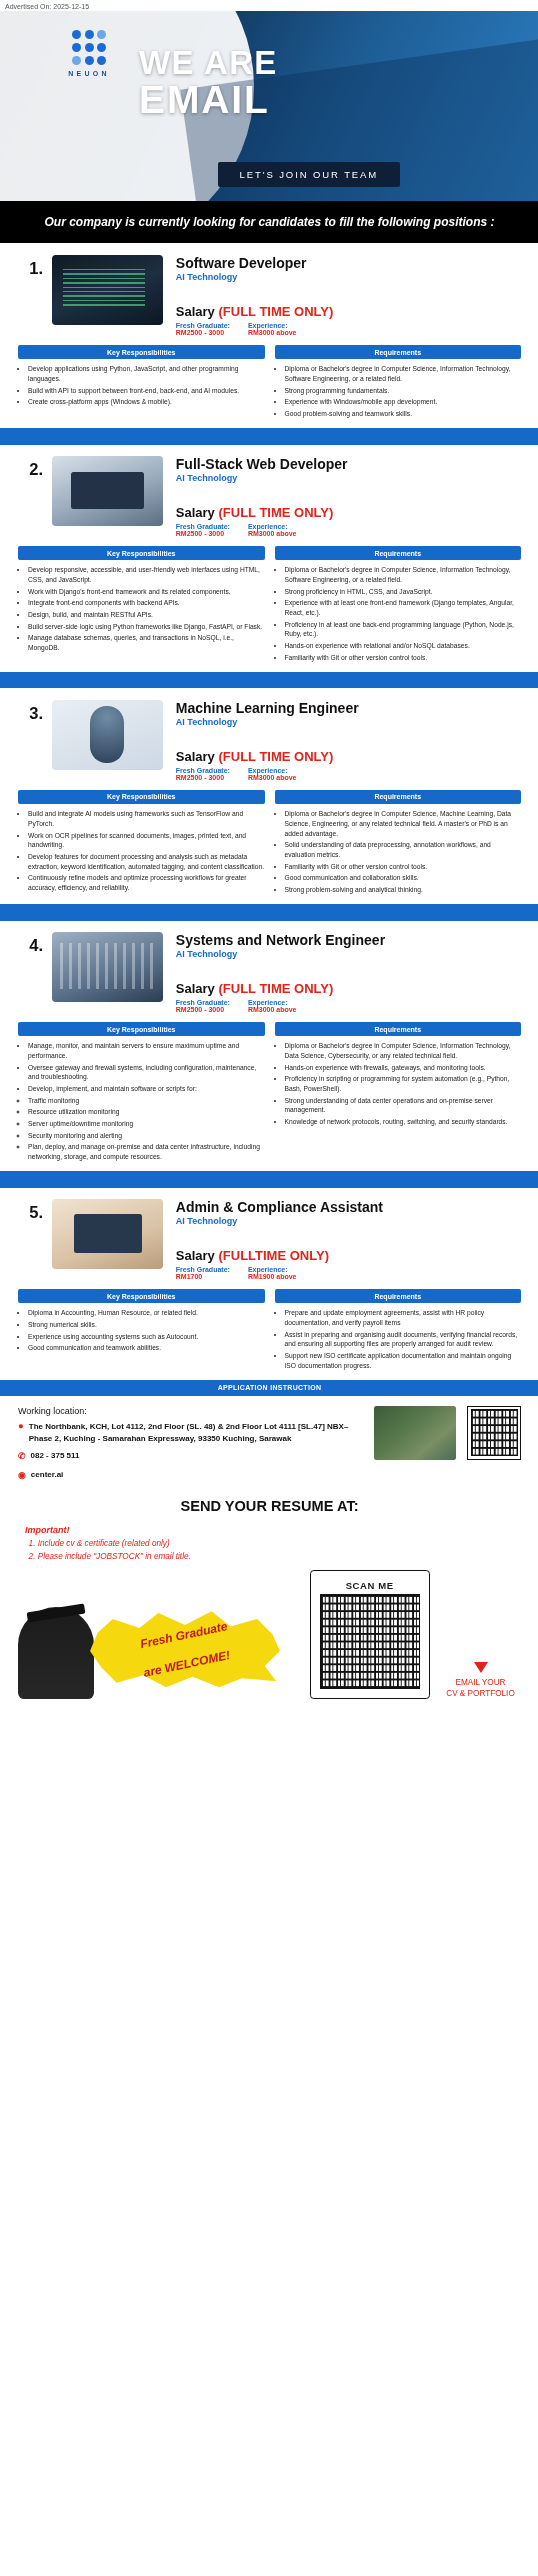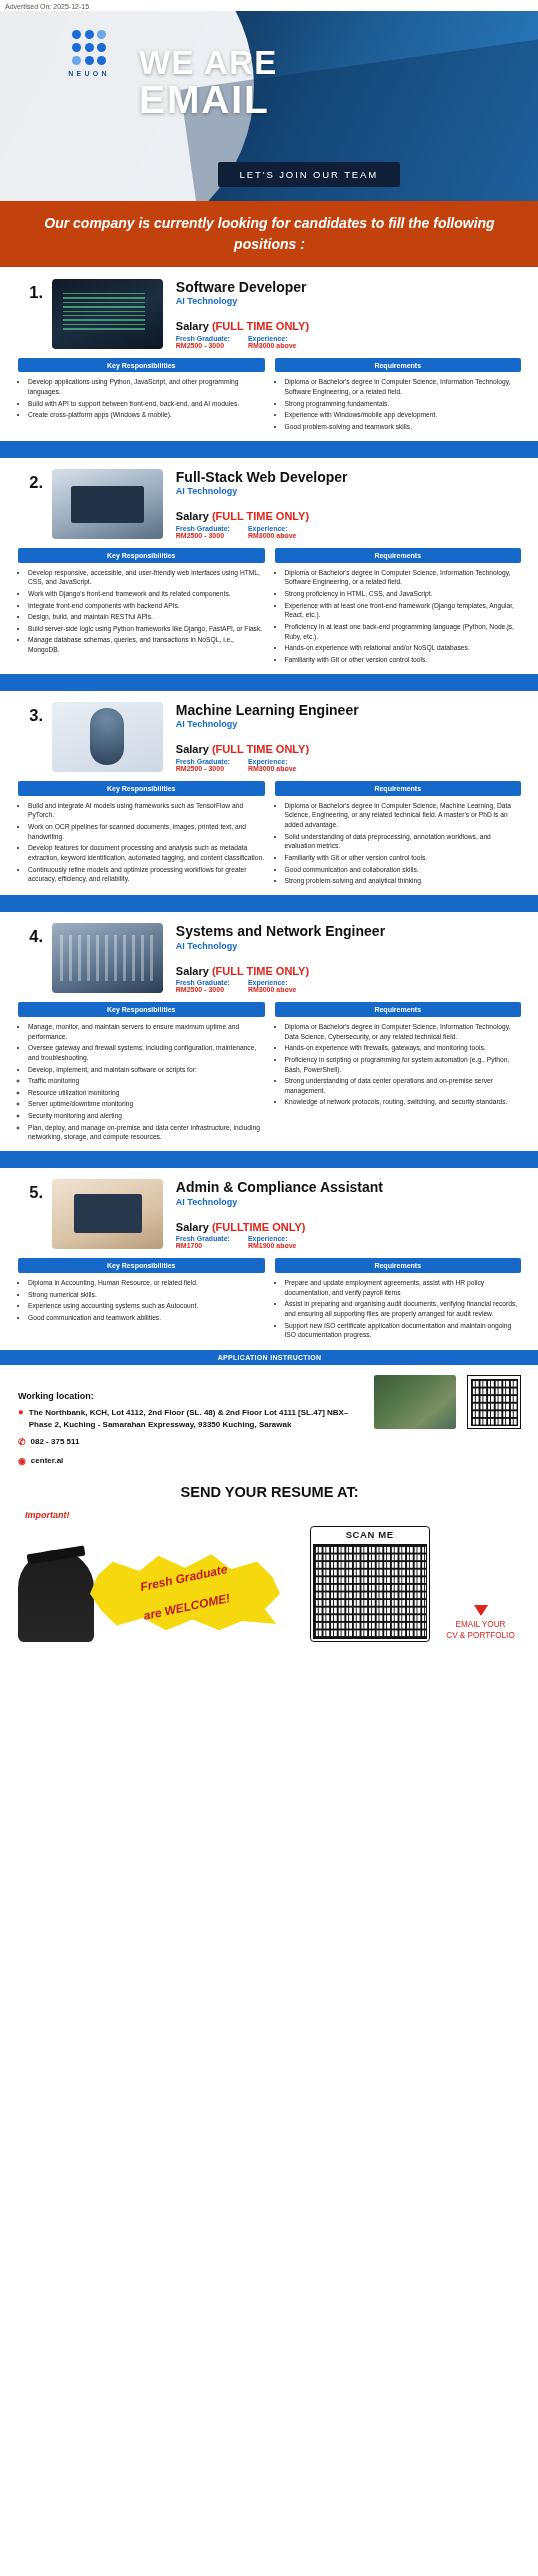--- a/index.html
+++ b/index.html
@@ -59,25 +59,25 @@
   .hero-title .l2{ display:block; font-size:39px; letter-spacing:1.9px;}
   .hero-sub{
     position:absolute; left:190px; top:151px;
     background:#0f1f38; color:#fff;
     font-size:9.5px; letter-spacing:1.9px;
     padding:7px 21.6px; border-radius:1.9px;
   }
 
   
   .intro{
-    background:#c2410c;
+    background:#000000;
     color:#ffffff;
     text-align:center;
     padding:11.4px 25px 12.7px 25px;
-    font-size:14px;
+    font-size:12px;
     font-style:italic;
     font-weight:bold;
     line-height:1.5;
   }
 
   
   .job{
     padding: 11.4px 18px 7.6px 18px;
     background:#ffffff;
   }
@@ -105,21 +105,21 @@
      background: radial-gradient(circle at 50% 20%, #6f8ba5, #2c4158); }
   .ph4{ background: linear-gradient(160deg,#9fb0c2 0%, #59708a 60%, #2b3c52 100%); }
   .ph4::after{ content:""; position:absolute; left:7.6px; top:11.4px; width:95px;height:46px;
      background: repeating-linear-gradient(to right, rgba(255,255,255,.35) 0 3.2px, transparent 3.2px 9px);}
   .ph5{ background: linear-gradient(160deg,#f0e3d2 0%, #d9c2a5 60%, #b99d7c 100%); }
   .ph5::after{ content:""; position:absolute; left:21.6px; top:15px; width:68px;height:39px; background:#27384d; border-radius:2.5px;}
 
   .job-info{ flex:1; padding-left:3.8px; }
   .job-title{ font-size:14px; font-weight:bold; color:#111; line-height:1.15; }
   .job-company{ font-size:9px; font-weight:bold; color:#1669c9; margin-top:1.3px; }
-  .salary-line{ margin-top:14px; font-size:11px; font-weight:bold; color:#111; }
+  .salary-line{ margin-top:22px; font-size:13px; font-weight:bold; color:#111; }
   .salary-line .type{ color:#e0241b; }
   .sal-cols{ display:flex; gap:18px; margin-top:2.5px; font-size:7px; }
   .sal-col .lbl{ color:#1669c9; font-weight:bold; }
   .sal-col .val{ color:#e0241b; font-weight:bold; }
 
   .cols{ display:flex; gap:10px; margin-top:9px; }
   .col{ flex:1; }
   .col-head{
     background:#1669c9; color:#fff; text-align:center;
     font-size:7px; font-weight:bold; padding:3.8px 2.5px; border-radius:1.9px;
@@ -134,21 +134,21 @@
 
   
   .app-inst{
     background:#1669c9; color:#fff; text-align:center;
     font-size:7px; font-weight:bold; padding:4.4px; letter-spacing:0.3px;
   }
 
   
   .loc{ padding:10px 18px 6.3px 18px; display:flex; gap:11.4px; }
   .loc-left{ flex:1; }
-  .loc-title{ font-size:9px; font-weight:bold; color:#111;margin-top:16px; }
+  .loc-title{ font-size:9px; font-weight:normal; color:#111; }
   .loc-row{ display:flex; gap:5px; margin-top:5.7px; font-size:8px; font-weight:bold; color:#111; line-height:1.45; }
   .pin{ color:#e0241b; font-size:9.5px; line-height:1.1; }
   .ph-ic{ color:#e0241b; font-size:9px; }
   .loc-map{ width:82px; height:54px; border-radius:2.5px; background:
       linear-gradient(140deg,#3c5a3a 0%,#57784c 40%,#7a8f63 70%,#4a6b55 100%); }
   .loc-qr{ width:54px; height:54px; background:#fff; border:1.3px solid #111; padding:2.5px; }
   .qr-fill{
     width:100%; height:100%;
     background-image:
       linear-gradient(90deg,#111 25%,transparent 25%,transparent 50%,#111 50%,#111 60%,transparent 60%),
@@ -186,21 +186,21 @@
     position:absolute; left:76px; bottom:11.4px; width:190px; height:76px;
     background:#f5d80e;
     clip-path: polygon(4% 28%,12% 10%,26% 22%,36% 2%,50% 18%,64% 0%,74% 20%,88% 10%,96% 30%,100% 52%,92% 72%,98% 92%,80% 88%,68% 100%,54% 86%,40% 100%,28% 84%,14% 94%,6% 74%,0% 52%);
     display:flex; align-items:center; justify-content:center;
   }
   .burst span{
     display:block; color:#c0171c; font-weight:bold; font-style:italic;
     font-size:12px; text-align:center; line-height:1.2; transform:rotate(-6deg);
   }
   .scan-box{
-    width:120px; border:1.9px solid #111; border-radius:3.8px; padding:2px; text-align:center;
+    width:120px; border:1.9px solid #111; border-radius:3.8px; padding:9px; text-align:center;
     background:#fff;
   }
   .scan-label{ font-weight:bold; font-size:9.5px; letter-spacing:0.6px; margin-bottom:3.2px; }
   .scan-qr{ width:100%; height:95px; border:1.3px solid #111; }
   .email-cta{ width:89px; text-align:center; }
   .email-cta .t{ color:#e0241b; font-weight:normal; font-size:8.2px; line-height:1.35; }
   .arrow{
     width:0;height:0;border-left:7.6px solid transparent;border-right:7.6px solid transparent;
     border-top:11.4px solid #e0241b; margin:0 auto 3.8px auto;
   }
@@ -506,20 +506,24 @@
         <div class="qr-fill"></div>
       </div>
   </div>
 
   <div class="resume">
     <div class="resume-h">SEND YOUR RESUME AT:</div>
   </div>
 
   <div class="important">
     <div class="important-h">Important!</div>
+    <ol>
+      <li>Include cv &amp; certificate (related only)</li>
+      <li>Please include "JOBSTOCK" in email title.</li>
+    </ol>
   </div>
 
   <div class="footer">
     <div class="grad-badge">
       <div class="grad-fig"></div>
       <div class="grad-cap"></div>
       <div class="burst">
         <span>
           <span>Fresh Graduate</span><br>
           <span>are WELCOME!</span>

